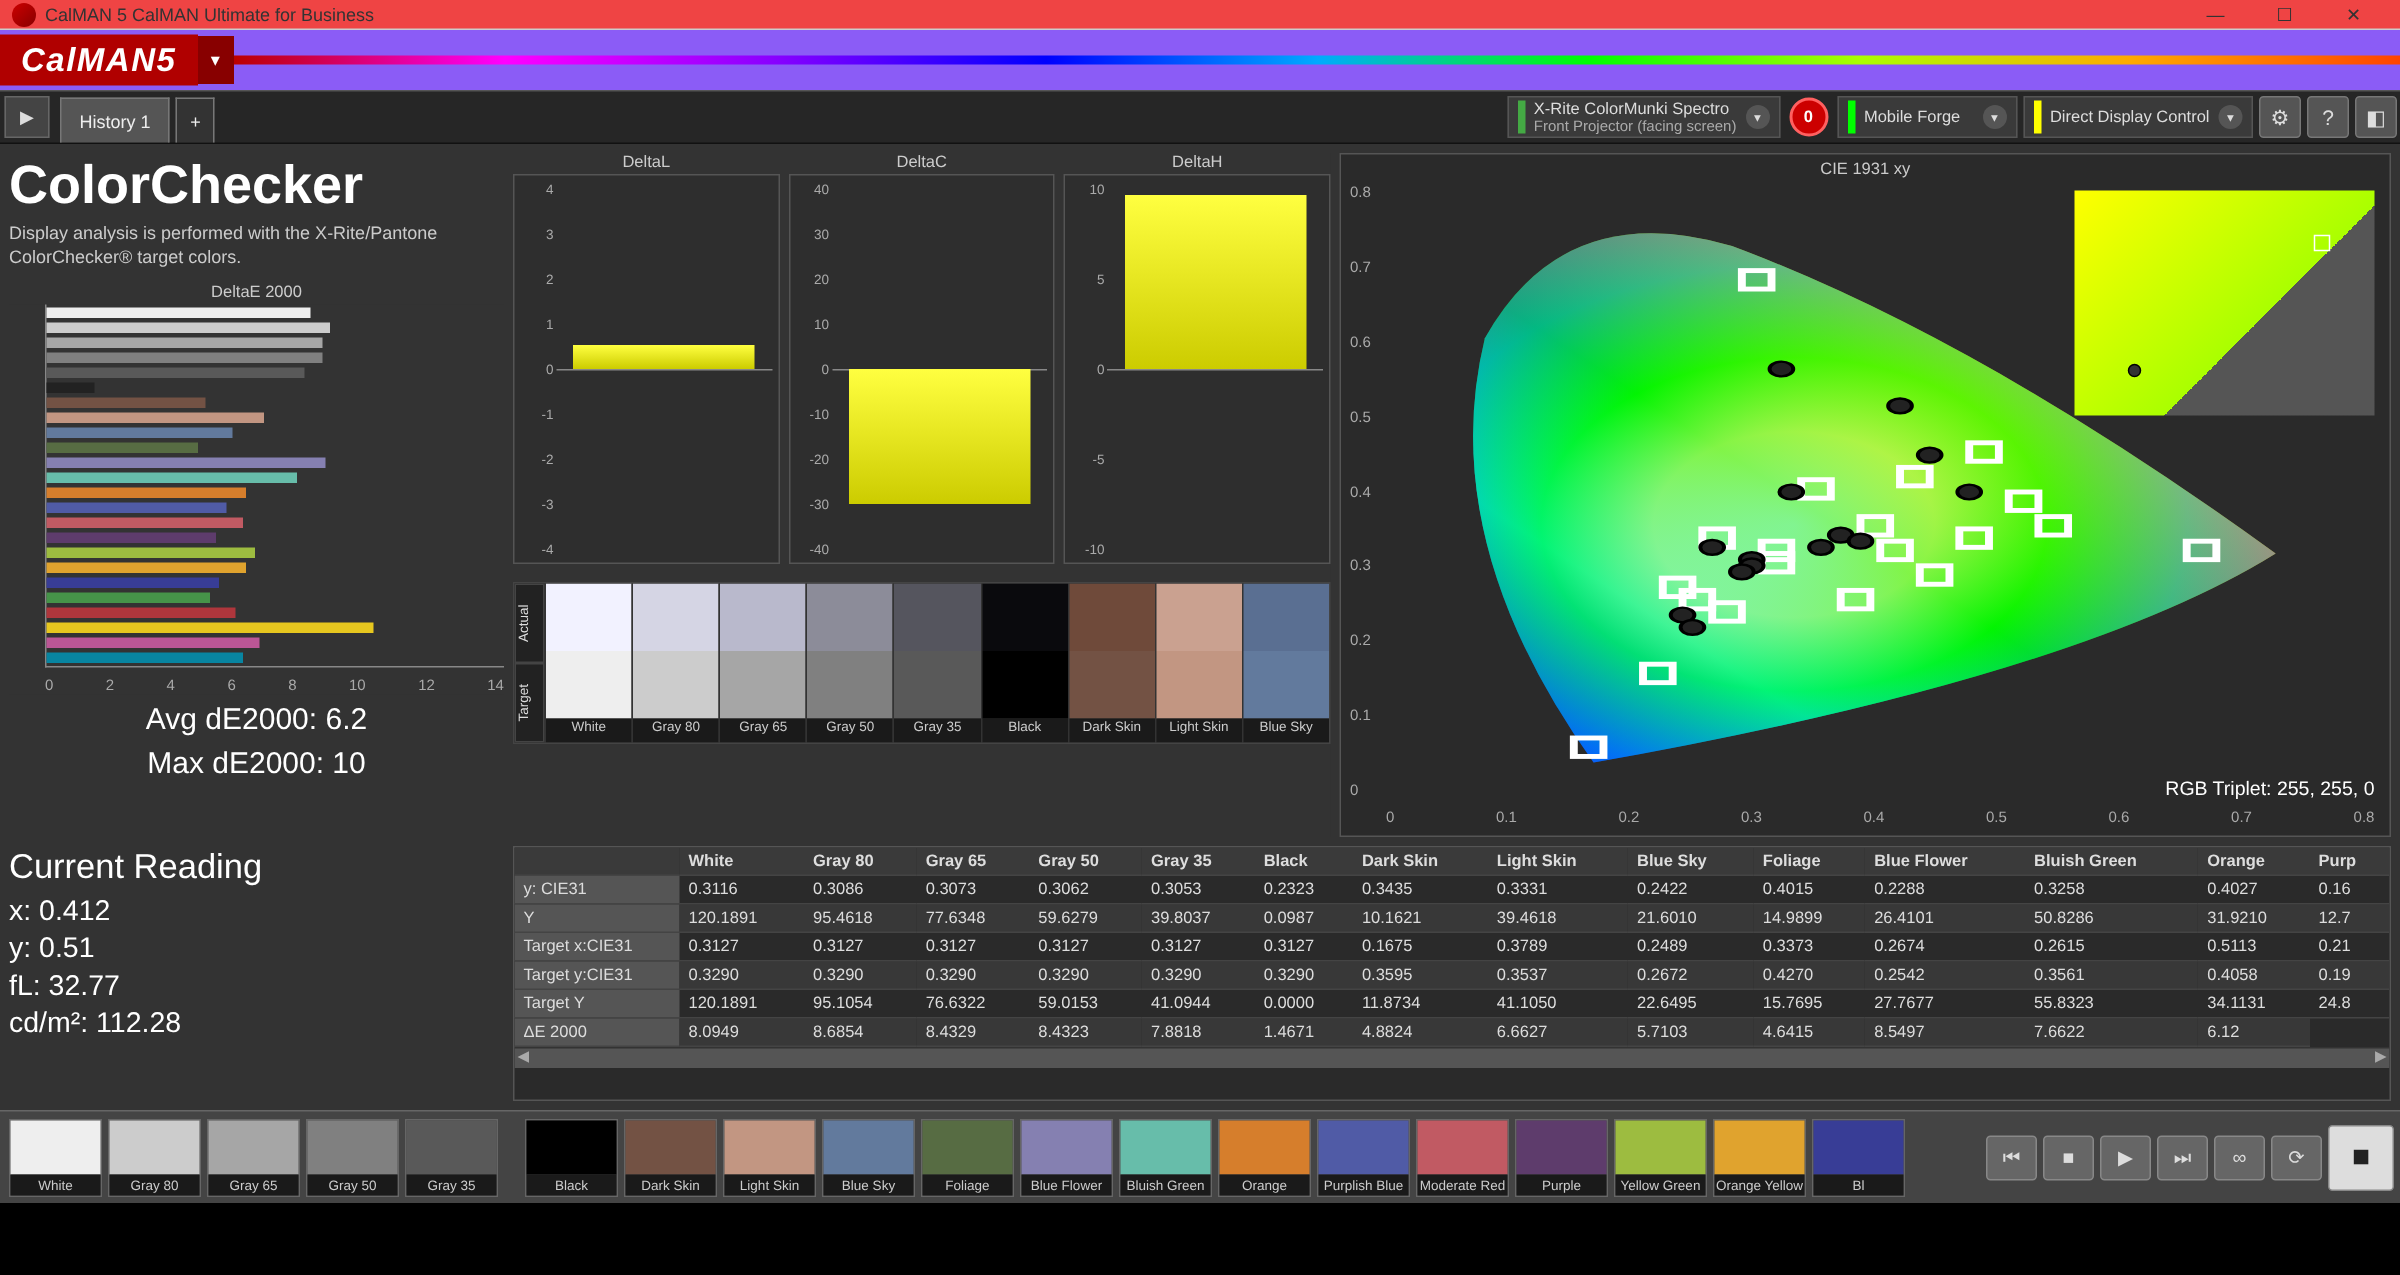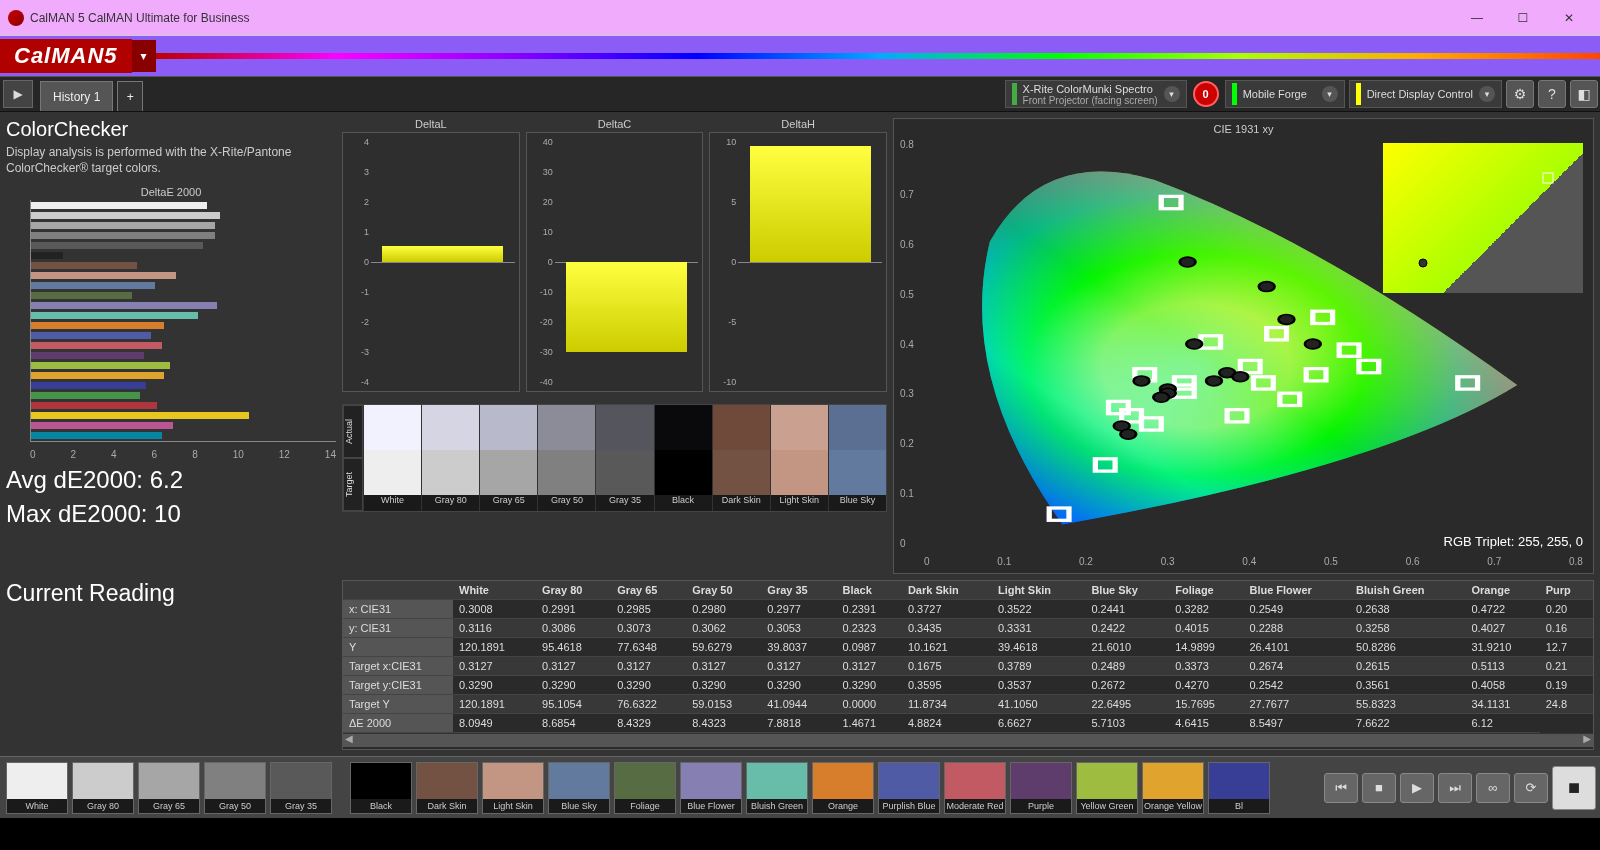--- a/index.html
+++ b/index.html
@@ -1,45 +1,45 @@
 <!DOCTYPE html>
 <html><head>
 <meta charset="utf-8">
 <style>
   *{box-sizing:border-box;margin:0;padding:0;font-family:"Segoe UI",Arial,sans-serif}
   body{background:#000;color:#ddd;width:1600px;height:850px;overflow:hidden;font-size:12px}
-  .win-titlebar{height:36px;background:#f0abfc;color:#333;display:flex;align-items:center;padding:0 8px;border-bottom:1px solid #ccc}
+  .win-titlebar{height:20px;background:#ef4444;color:#333;display:flex;align-items:center;padding:0 8px;border-bottom:1px solid #ccc}
   .win-title{flex:1;font-size:12px}
   .win-icon{width:16px;height:16px;background:linear-gradient(135deg,#c00,#800);border-radius:50%;margin-right:6px}
   .win-btn{width:46px;height:28px;display:flex;align-items:center;justify-content:center;font-size:12px;color:#333}
   .app{background:#8b5cf6;height:782px;display:flex;flex-direction:column}
   .brandbar{height:40px;display:flex;align-items:center}
   .brand{background:#b00000;color:#fff;font-weight:bold;font-size:22px;padding:4px 14px;font-style:italic;letter-spacing:1px}
   .brand-drop{width:24px;height:32px;background:#800;display:flex;align-items:center;justify-content:center;color:#fff}
   .rainbow{flex:1;height:6px;background:linear-gradient(90deg,#b00,#f0f,#80f,#00f,#0af,#0f0,#af0,#fa0,#f40)}
   .toolbar{height:36px;background:#262626;display:flex;align-items:stretch;border-top:1px solid #555;border-bottom:1px solid #111}
   .play-btn{width:30px;background:#444;display:flex;align-items:center;justify-content:center;border:1px solid #666;margin:3px}
   .tab{background:#555;color:#eee;padding:4px 12px;margin:4px 0 0 4px;border:1px solid #777;border-bottom:none;font-size:12px;display:flex;align-items:center}
   .tab-add{width:24px;justify-content:center;background:#333}
   .spacer{flex:1}
   .device{display:flex;align-items:center;margin:3px 2px;padding:2px 6px;background:#3a3a3a;border:1px solid #555;font-size:11px;min-width:120px}
   .dev-stripe{width:5px;align-self:stretch;margin-right:6px}
   .dev-drop{width:16px;height:16px;background:#555;border-radius:50%;margin-left:6px;display:flex;align-items:center;justify-content:center;font-size:9px}
   .rec-btn{width:26px;height:26px;border-radius:50%;background:#c00;border:2px solid #ff6060;margin:4px;display:flex;align-items:center;justify-content:center;color:#fff;font-size:11px;font-weight:bold}
   .tool-ic{width:28px;height:28px;background:#555;border:1px solid #777;margin:3px 2px;display:flex;align-items:center;justify-content:center;font-size:14px;border-radius:3px}
   .main{flex:1;display:grid;grid-template-columns:330px 545px 1fr;grid-template-rows:1fr 170px;gap:6px;padding:6px;background:#333;overflow:hidden}
   .panel{background:#333}
-  .left-top h1{font-size:20px;font-weight:400;color:#fff;margin-bottom:4px}
+  .left-top h1{font-size:36px;font-weight:700;color:#fff;margin-bottom:4px}
   .left-top .desc{font-size:12px;color:#ccc;line-height:1.3;margin-bottom:10px}
   .chart-title{text-align:center;font-size:11px;color:#ccc;margin-bottom:2px}
   .de-chart{height:260px;position:relative;background:#333}
   .de-bars{position:absolute;left:24px;right:0;top:0;bottom:18px;display:flex;flex-direction:column;justify-content:space-around;border-left:1px solid #888;border-bottom:1px solid #888}
   .de-bar{height:7px}
   .de-axis{position:absolute;left:24px;right:0;bottom:0;display:flex;justify-content:space-between;font-size:10px;color:#aaa}
-  .stats{font-size:24px;color:#fff;margin-top:6px}
+  .stats{font-size:20px;text-align:center;color:#fff;margin-top:6px}
   .mid-charts{display:flex;gap:6px;height:278px}
   .mini{flex:1;position:relative}
   .mini-plot{height:260px;border:1px solid #555;position:relative;background:#2e2e2e}
   .mini-bar{position:absolute;background:linear-gradient(#ffff40,#cccc00)}
   .mini-ticks{position:absolute;left:2px;top:0;bottom:0;width:24px;display:flex;flex-direction:column;justify-content:space-between;font-size:9px;color:#aaa;text-align:right;padding:4px 0}
   .swatches{margin-top:8px;display:flex;height:108px;border:1px solid #444}
   .sw-labels{width:20px;display:flex;flex-direction:column}
   .sw-lab{flex:1;writing-mode:vertical-rl;transform:rotate(180deg);text-align:center;font-size:9px;background:#222;border:1px solid #444}
   .sw-grid{flex:1;display:flex;overflow:hidden}
   .sw-col{flex:1;min-width:55px;display:flex;flex-direction:column;border-left:1px solid #333}
@@ -380,20 +380,26 @@
           <span>0.4</span>
           <span>0.5</span>
           <span>0.6</span>
           <span>0.7</span>
           <span>0.8</span>
         </div>
     </div>
 
     <div class="panel left-bot">
       <h2>Current Reading</h2>
+      <div id="readings">
+          <div class="reading">x: 0.412</div>
+          <div class="reading">y: 0.51</div>
+          <div class="reading">fL: 32.77</div>
+          <div class="reading">cd/m²: 112.28</div>
+        </div>
     </div>
 
     <div class="tbl-wrap">
       <table>
         <thead>
             <tr id="thr">
               <th></th>
               <th>White</th>
               <th>Gray 80</th>
               <th>Gray 65</th>
@@ -404,37 +410,20 @@
               <th>Light Skin</th>
               <th>Blue Sky</th>
               <th>Foliage</th>
               <th>Blue Flower</th>
               <th>Bluish Green</th>
               <th>Orange</th>
               <th>Purp</th>
             </tr>
           </thead>
         <tbody id="tbd">
-            <tr>
-              <td class="rh">x: CIE31</td>
-              <td>0.3008</td>
-              <td>0.2991</td>
-              <td>0.2985</td>
-              <td>0.2980</td>
-              <td>0.2977</td>
-              <td>0.2391</td>
-              <td>0.3727</td>
-              <td>0.3522</td>
-              <td>0.2441</td>
-              <td>0.3282</td>
-              <td>0.2549</td>
-              <td>0.2638</td>
-              <td>0.4722</td>
-              <td>0.20</td>
-            </tr>
             <tr>
               <td class="rh">y: CIE31</td>
               <td>0.3116</td>
               <td>0.3086</td>
               <td>0.3073</td>
               <td>0.3062</td>
               <td>0.3053</td>
               <td>0.2323</td>
               <td>0.3435</td>
               <td>0.3331</td>

